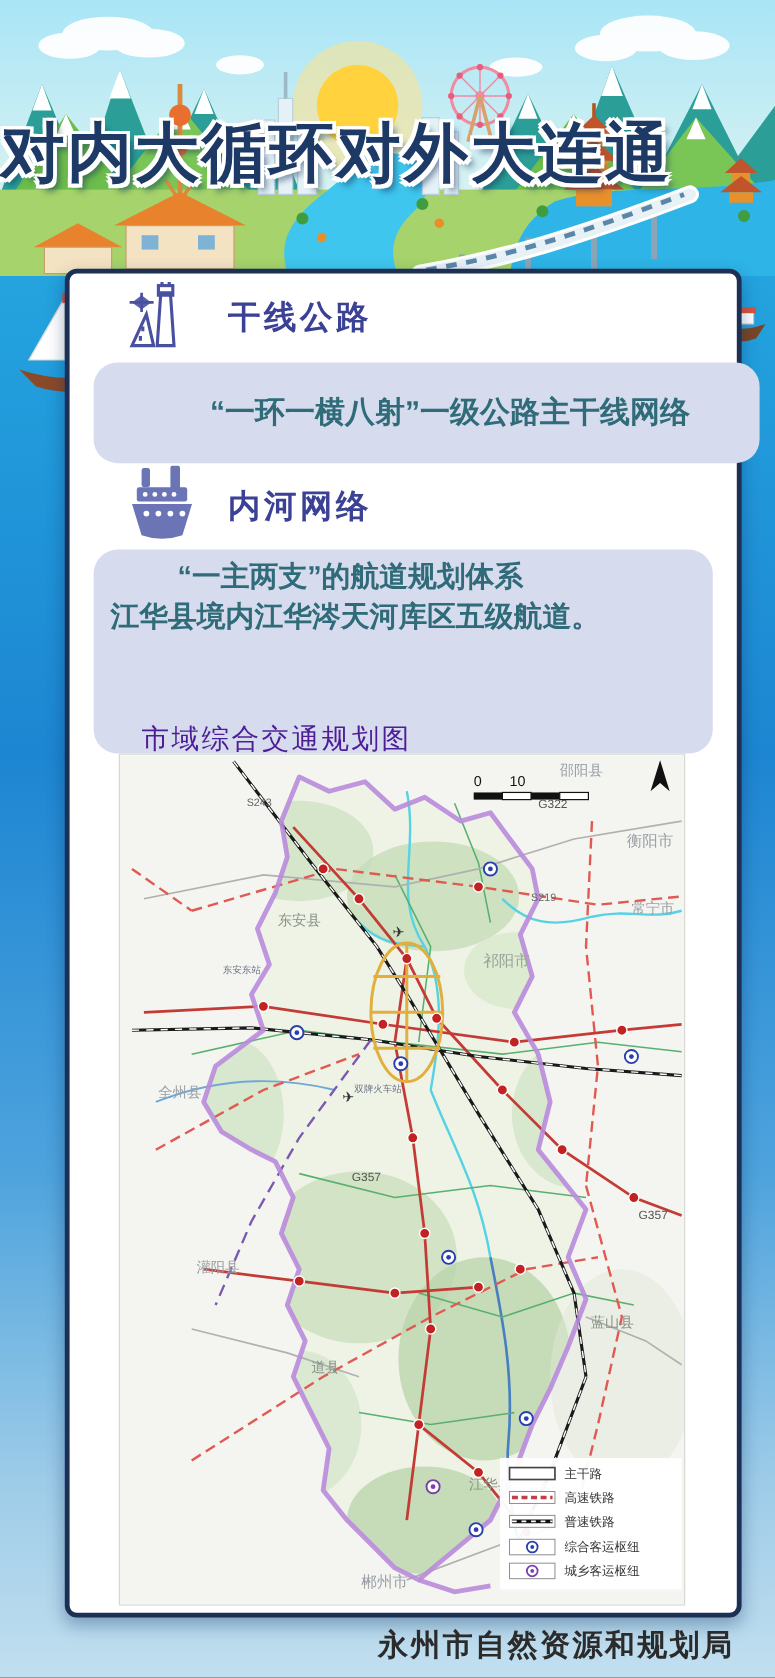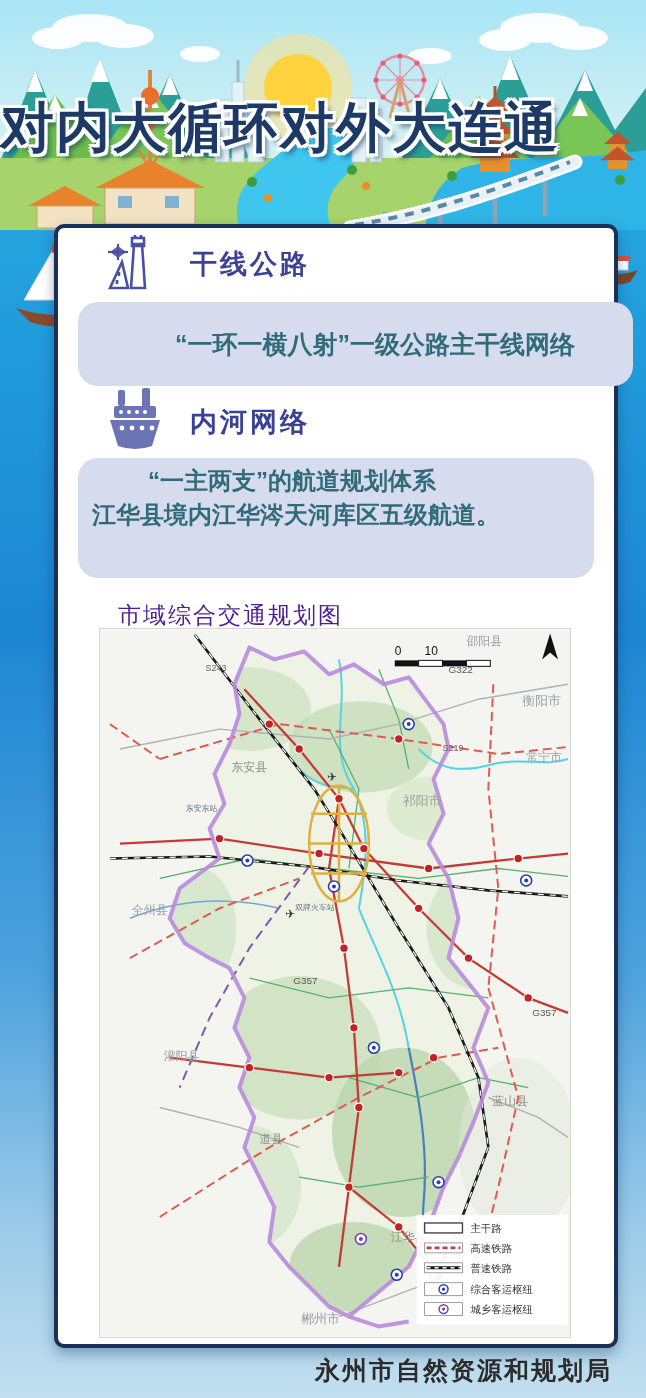--- a/index.html
+++ b/index.html
@@ -29,21 +29,21 @@
   .sec-icon{position:absolute;}
   .sec-heading{
     position:absolute;font-size:27px;font-weight:800;color:#3b4194;letter-spacing:3px;
   }
   .panel{
     position:absolute;left:20px;width:516px;background:#d7dbee;border-radius:20px;
     color:#2f6b78;font-weight:800;
   }
   .panel1{top:74px;height:84px;display:flex;flex-direction:column;justify-content:center;
     align-items:center;font-size:25px;line-height:36px;padding-left:39px;}
-  .panel2{top:230px;height:120px;padding:6px 14px;box-sizing:border-box;
+  .panel2{top:230px;height:170px;padding:6px 14px;box-sizing:border-box;
     font-size:24px;line-height:34px;}
   .panel2 .pline{white-space:nowrap;}
   .panel2 .pline.indent{text-indent:56px;}
   .map-caption{
     position:absolute;left:60px;top:372px;font-family:"Liberation Serif",serif;
     font-size:23px;color:#4c1d95;letter-spacing:2px;
   }
   .map-wrap{position:absolute;left:41px;top:400px;width:472px;height:710px;
     border:1px solid #d8d8d2;box-sizing:border-box;}
   .footer-agency{

